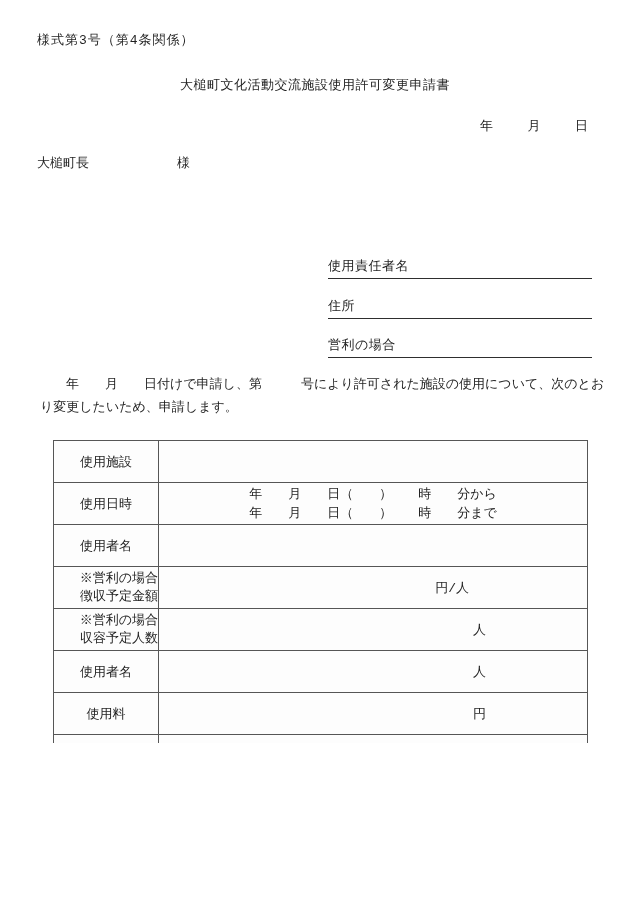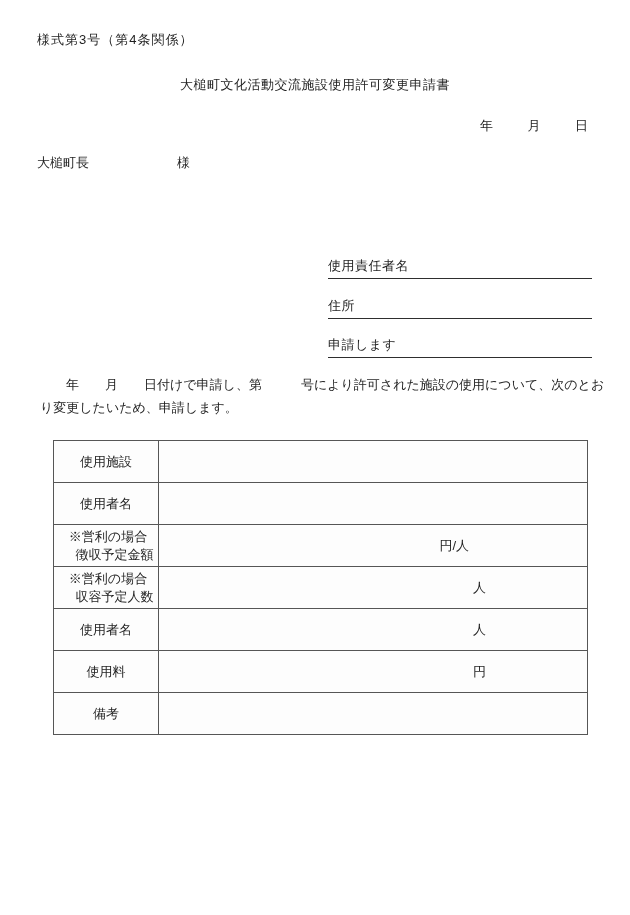--- a/index.html
+++ b/index.html
@@ -1,20 +1,20 @@
 <!DOCTYPE html>
 <html><head>
 <meta charset="utf-8">
 <style>
   html,body{margin:0;padding:0;background:#ffffff;}
   .page{
     position:relative;
     width:630px;height:743px;
     background:#ffffff;
-    font-family:Liberation Sans, sans-serif;
+    font-family:Liberation Mono, monospace;
     color:#1f1f1f;
     font-size:13px;
     overflow:hidden;
   }
   .form-number{position:absolute;left:37px;top:31px;letter-spacing:1px;}
   .doc-title{position:absolute;left:0;top:76px;width:630px;text-align:center;letter-spacing:0.5px;}
   .date-line{position:absolute;left:480px;top:117px;width:108px;display:flex;justify-content:space-between;}
   .addressee{position:absolute;left:37px;top:154px;width:260px;}
   .addressee .hon{position:absolute;left:140px;top:0;}
   .ufield{
@@ -32,21 +32,21 @@
     width:535px;border-collapse:collapse;table-layout:fixed;
   }
   .form-table td{
     border:1px solid #565656;
     height:41px;
     padding:0;
     vertical-align:middle;
     background:#fdfdfd;
   }
   .form-table td.lbl{width:104px;text-align:center;}
-  .form-table td.lbl-multi{width:104px;text-align:center;line-height:18px;padding-left:4px;}
+  .form-table td.lbl-multi{width:104px;text-align:right;line-height:18px;padding-left:4px;}
   .form-table td.lbl-multi .l2{padding-left:13px;}
   .form-table td.val{text-align:left;}
   .form-table td.val.center{text-align:center;}
   .form-table td.val.unit-a{text-align:right;padding-right:118px;}
   .form-table td.val.unit-b{text-align:right;padding-right:101px;}
   .form-table td.val .dline{text-align:center;line-height:19px;}
 </style>
 </head>
 <body>
 
@@ -69,34 +69,41 @@
 
   <div class="ufield f1">
     <span>使用責任者名</span>
     <span></span>
   </div>
   <div class="ufield f2">
     <span>住所</span>
     <span></span>
   </div>
   <div class="ufield f3">
-    <span>申請します</span>
+    <span>営利の場合</span>
     <span></span>
   </div>
 
   <div class="statement">
     <div>　　年　　月　　日付けで申請し、第　　　号により許可された施設の使用について、次のとお</div>
     <div>り変更したいため、申請します。</div>
   </div>
 
   <table class="form-table">
     <tbody>
         <tr>
       <td class="lbl">使用施設</td>
       <td class="val"></td>
+    </tr>
+    <tr>
+      <td class="lbl">使用日時</td>
+      <td class="val">
+        <div class="dline">年　　月　　日（　　）　　時　　分から</div>
+        <div class="dline">年　　月　　日（　　）　　時　　分まで</div>
+      </td>
     </tr>
     <tr>
       <td class="lbl">使用者名</td>
       <td class="val"></td>
     </tr>
     <tr>
       <td class="lbl-multi">
         <div class="l1">※営利の場合</div>
         <div class="l2">徴収予定金額</div>
       </td>

